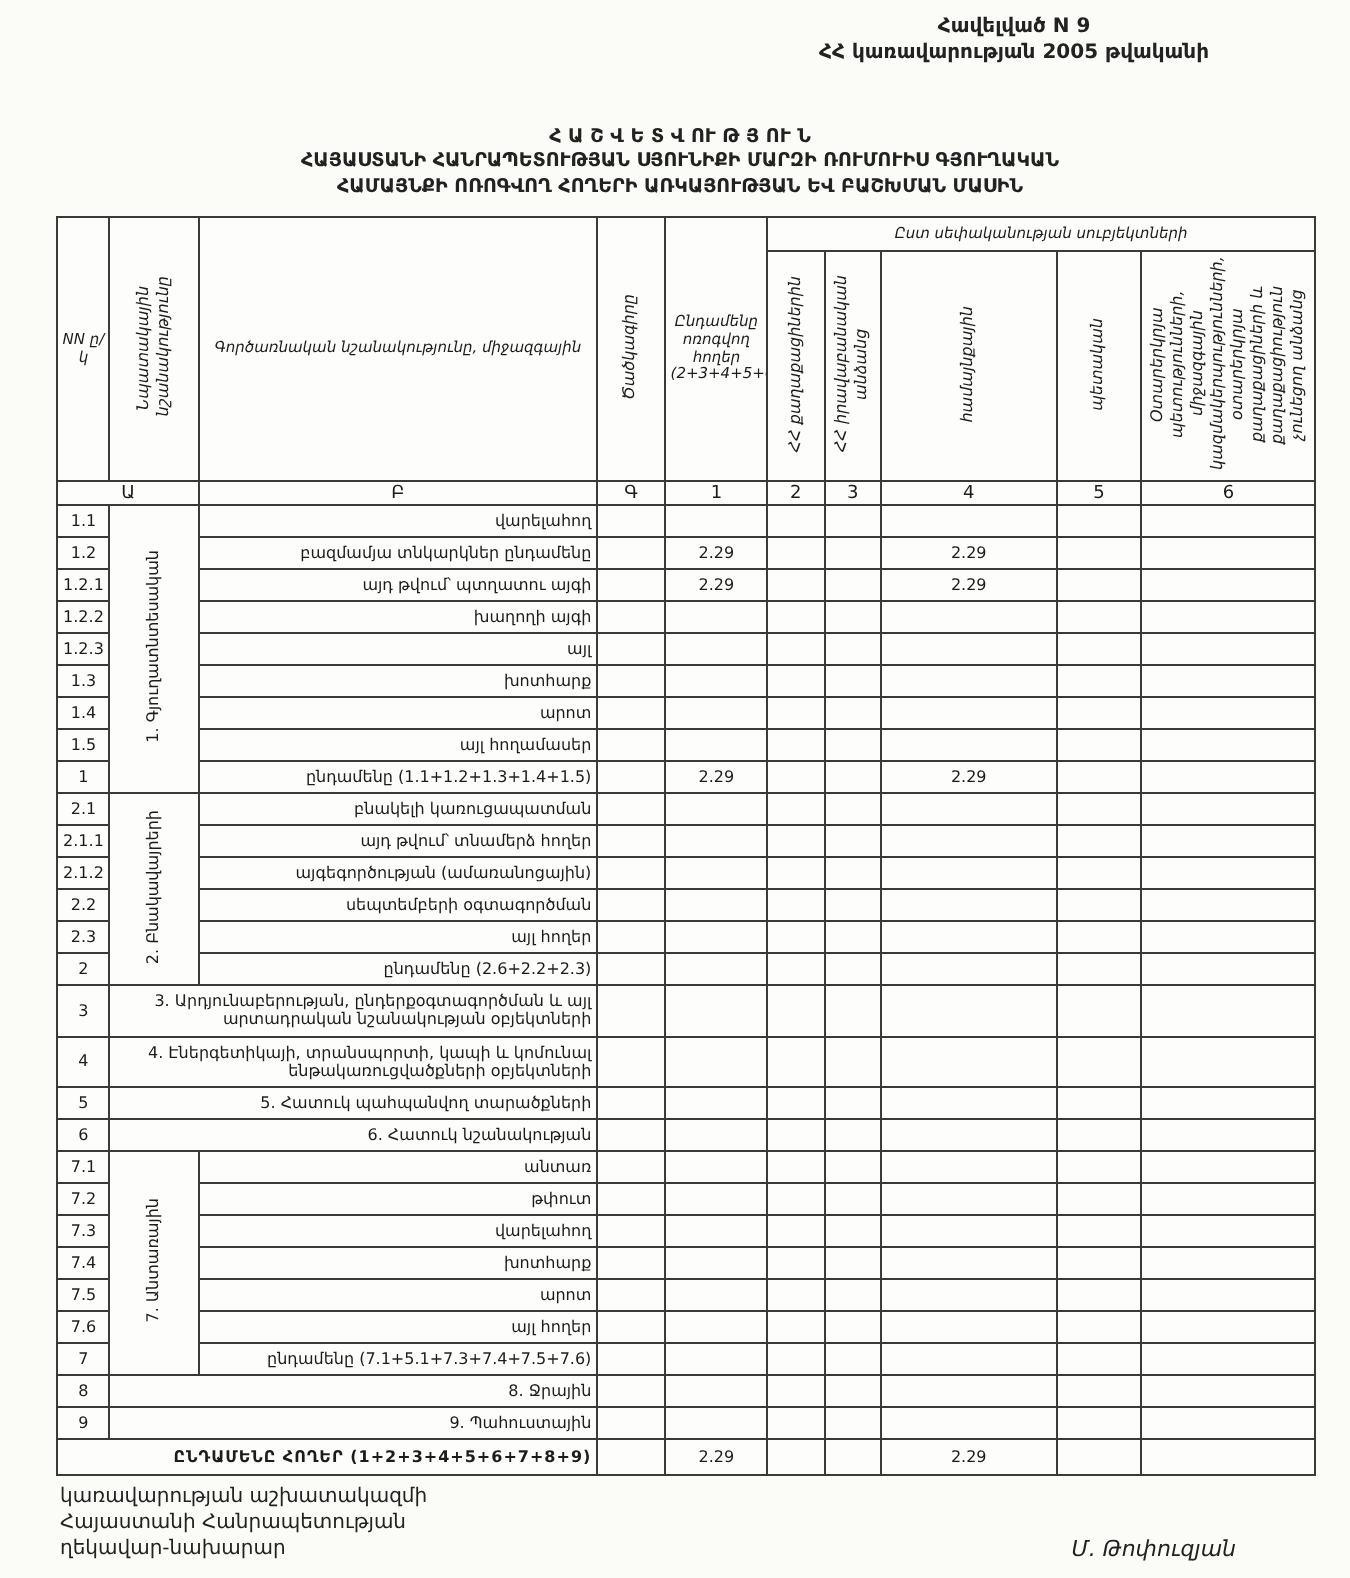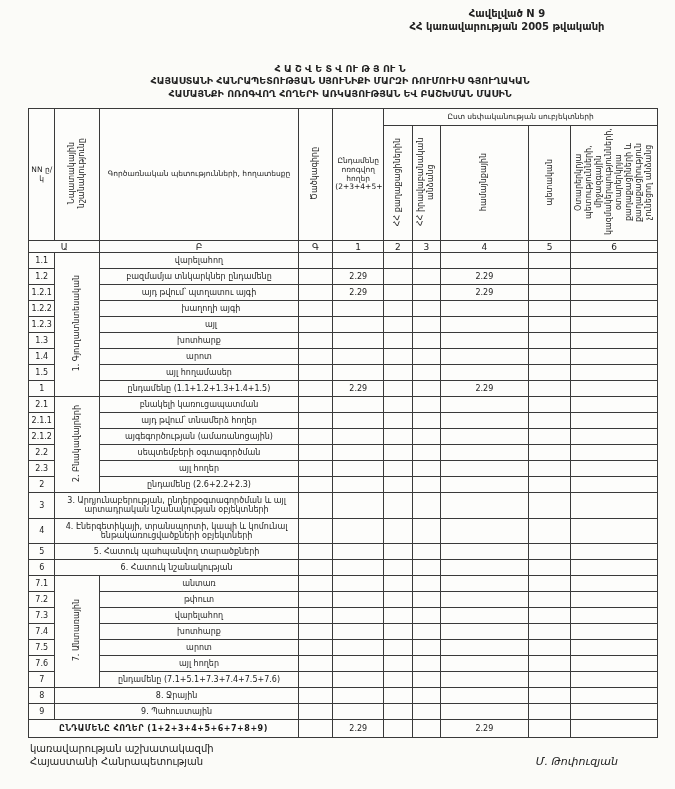--- a/index.html
+++ b/index.html
@@ -24,35 +24,35 @@
   table.land{
     position:absolute;top:108px;left:28px;
     border-collapse:collapse;table-layout:fixed;width:630px;
     background:#fdfdfb;
   }
   table.land th,table.land td{
     border:1px solid #3a3a3a;
     font-size:8px;line-height:1.15;padding:1px 2px;
     overflow:hidden;vertical-align:middle;color:#1c1c1c;
   }
-  table.land th{font-weight:normal;}
+  table.land th{font-weight:normal;font-style:italic;}
   tr.hgroup th{height:14px;font-size:7.5px;}
   tr.hmain th{height:110px;}
   .smallhead{font-size:7px;line-height:1.2;}
   .vert{
     writing-mode:vertical-rl;transform:rotate(180deg);
     display:inline-block;max-height:104px;font-size:7.5px;line-height:1.25;
     white-space:normal;
   }
   .vcell{text-align:center;vertical-align:middle;}
   .vcell .vert{max-height:999px;font-size:8px;}
   tr.idxrow td{height:11px;text-align:center;font-size:9px;padding:0;}
   tbody td{height:13px;font-size:9px;}
   td.idc{text-align:center;font-size:8.5px;padding:0 1px;}
-  td.lbl{text-align:center;padding-left:4px;}
+  td.lbl{text-align:right;padding-left:4px;}
   td.lbl.ind{padding-left:26px;}
   td.val{text-align:center;}
   tr.tallrow td{padding-top:3px;padding-bottom:3px;}
   tr.total td{height:15px;}
   td.tlbl{font-weight:bold;padding-left:58px;font-size:9px;letter-spacing:0.5px;}
   
   .footer{
     position:absolute;left:30px;top:742px;width:628px;
     display:flex;justify-content:space-between;align-items:flex-end;
   }
@@ -87,21 +87,21 @@
         <col style="width:86px">
         <col style="width:42px">
       <col style="width:85px">
     </colgroup>
     <thead>
       <tr class="hgroup">
         <th rowspan="2">NN ը/կ</th>
         <th rowspan="2" class="vcell">
           <span class="vert">Նպատակային նշանակությունը</span>
         </th>
-        <th rowspan="2">Գործառնական պետությունների, հողատեսքը</th>
+        <th rowspan="2">Գործառնական նշանակությունը, միջազգային</th>
         <th rowspan="2" class="vcell">
           <span class="vert">Ծածկագիրը</span>
         </th>
         <th rowspan="2" class="smallhead">Ընդամենը ոռոգվող հողեր (2+3+4+5+6)</th>
         <th colspan="5">Ըստ սեփականության սուբյեկտների</th>
       </tr>
       <tr class="hmain">
         <th class="vcell">
           <span class="vert">ՀՀ քաղաքացիներին</span>
         </th>
@@ -452,17 +452,18 @@
           <td class="val"></td>
           <td class="val"></td>
         </tr>
       </tbody>
   </table>
 
   <div class="footer">
     <div class="footleft">
       <div>կառավարության աշխատակազմի</div>
       <div>Հայաստանի Հանրապետության</div>
+      <div>ղեկավար-նախարար</div>
     </div>
     <div class="footsig">Մ. Թոփուզյան</div>
   </div>
 
 </div>
 
 </body></html>

